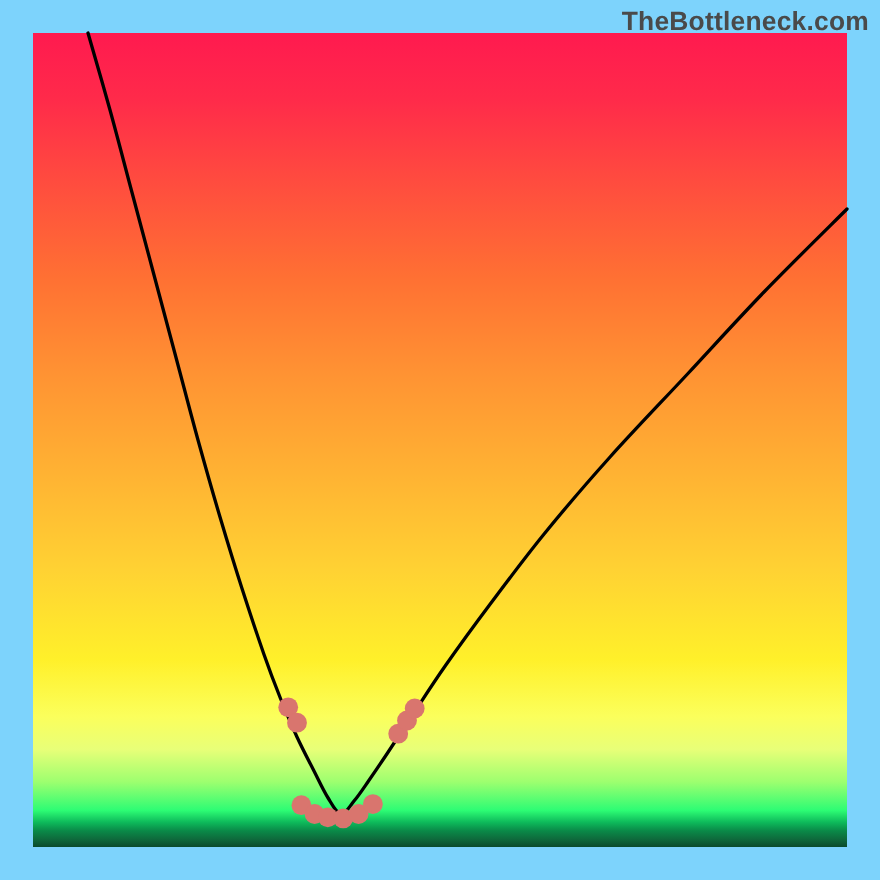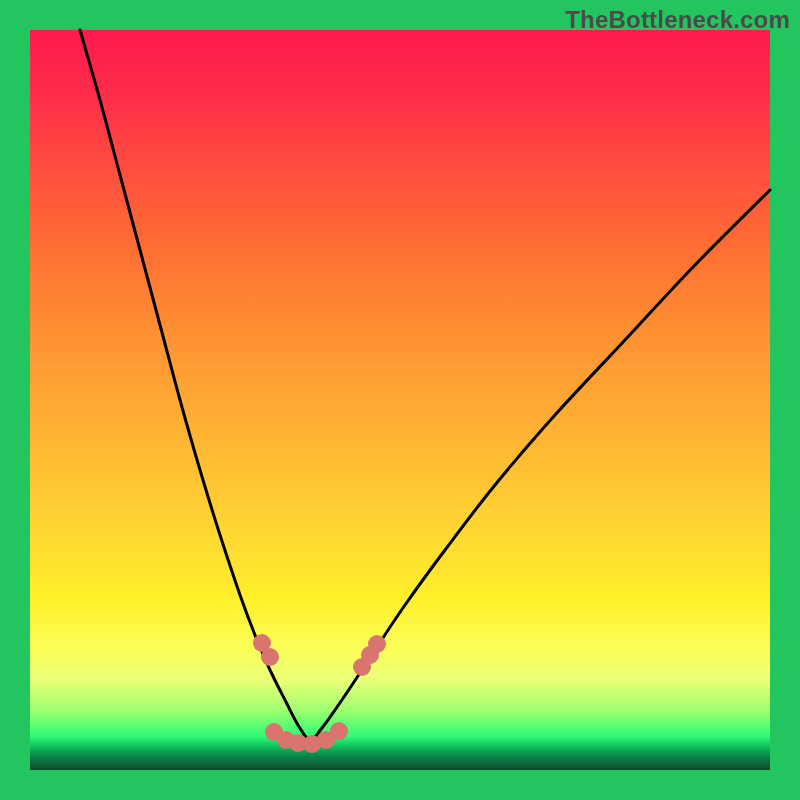--- a/index.html
+++ b/index.html
@@ -10,21 +10,21 @@
     overflow: hidden;
     background: #000;
     font-family: Arial, Helvetica, sans-serif;
   }
   .frame {
     position: absolute;
     left: 0;
     top: 0;
     width: 800px;
     height: 800px;
-    background: #22c55e;
+    background: #7dd3fc;
   }
   .plot-area {
     position: absolute;
     left: 30px;
     top: 30px;
     width: 740px;
     height: 740px;
     
     background: linear-gradient(
       to bottom,

